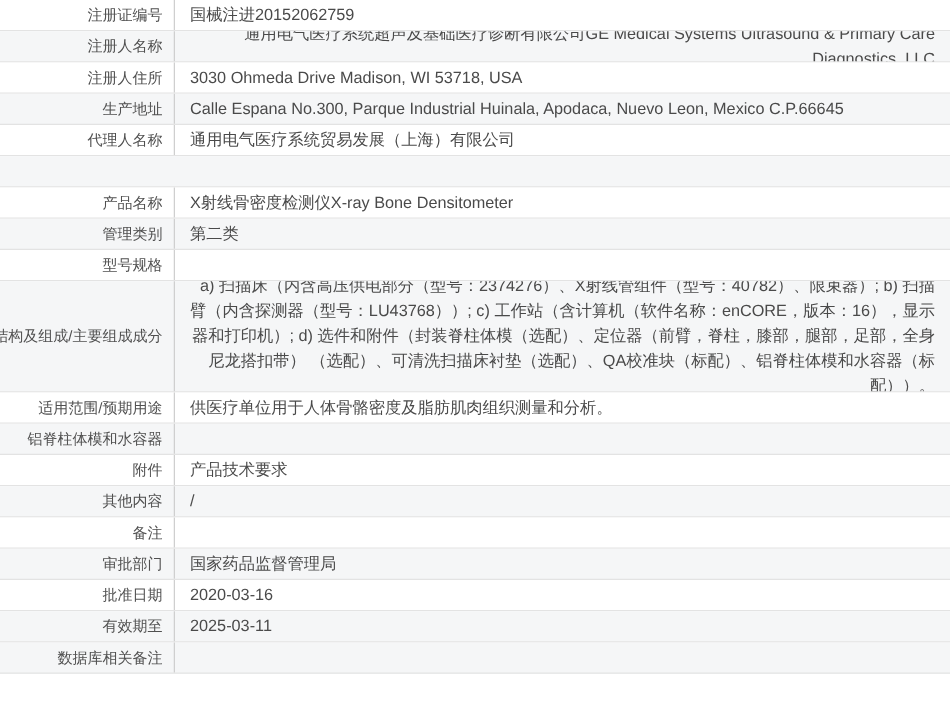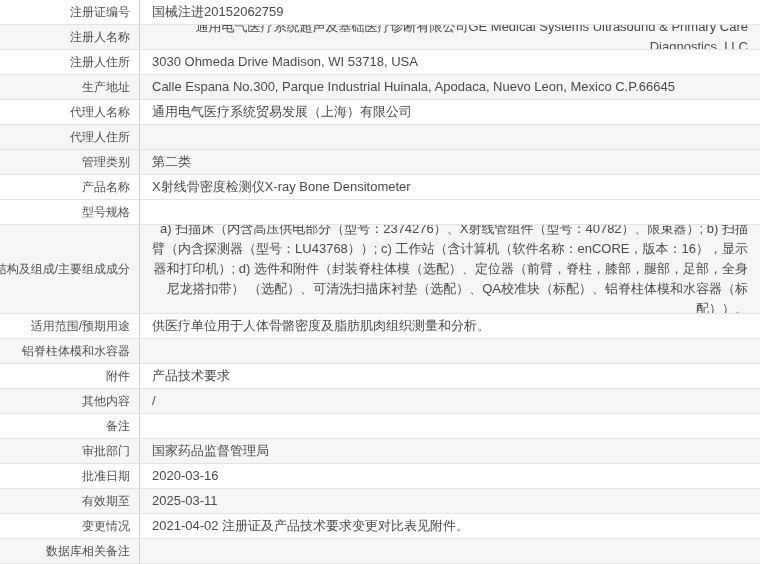--- a/index.html
+++ b/index.html
@@ -93,32 +93,31 @@
           <span>Calle Espana No.300, Parque Industrial Huinala, Apodaca, Nuevo Leon, Mexico C.P.66645</span>
         </div>
       </div>
       <div class="row">
         <div class="label-cell">代理人名称</div>
         <div class="value-cell">
           <span>通用电气医疗系统贸易发展（上海）有限公司</span>
         </div>
       </div>
       <div class="row alt">
-        <div class="label-cell">代理人住所</div>
+      </div>
+      <div class="row">
+        <div class="label-cell">产品名称</div>
+        <div class="value-cell">
+          <span>X射线骨密度检测仪X-ray Bone Densitometer</span>
+        </div>
       </div>
       <div class="row alt">
         <div class="label-cell">管理类别</div>
         <div class="value-cell">
           <span>第二类</span>
-        </div>
-      </div>
-      <div class="row">
-        <div class="label-cell">产品名称</div>
-        <div class="value-cell">
-          <span>X射线骨密度检测仪X-ray Bone Densitometer</span>
         </div>
       </div>
       <div class="row">
         <div class="label-cell">型号规格</div>
       </div>
       <div class="row alt tall">
         <div class="label-cell">结构及组成/主要组成成分</div>
         <div class="value-cell">
           <span>a) 扫描床（内含高压供电部分（型号：2374276）、X射线管组件（型号：40782）、限束器）; b) 扫描臂（内含探测器（型号：LU43768））; c) 工作站（含计算机（软件名称：enCORE，版本：16），显示器和打印机）; d) 选件和附件（封装脊柱体模（选配）、定位器（前臂，脊柱，膝部，腿部，足部，全身尼龙搭扣带） （选配）、可清洗扫描床衬垫（选配）、QA校准块（标配）、铝脊柱体模和水容器（标配））。</span>
         </div>
@@ -161,26 +160,20 @@
         <div class="value-cell">
           <span>2020-03-16</span>
         </div>
       </div>
       <div class="row alt">
         <div class="label-cell">有效期至</div>
         <div class="value-cell">
           <span>2025-03-11</span>
         </div>
       </div>
-      <div class="row">
-        <div class="label-cell">变更情况</div>
-        <div class="value-cell">
-          <span>2021-04-02 注册证及产品技术要求变更对比表见附件。</span>
-        </div>
-      </div>
       <div class="row alt">
         <div class="label-cell">数据库相关备注</div>
         <div class="value-cell">
           <span></span>
         </div>
       </div>
     </div>
 </div>
 
 </body></html>

